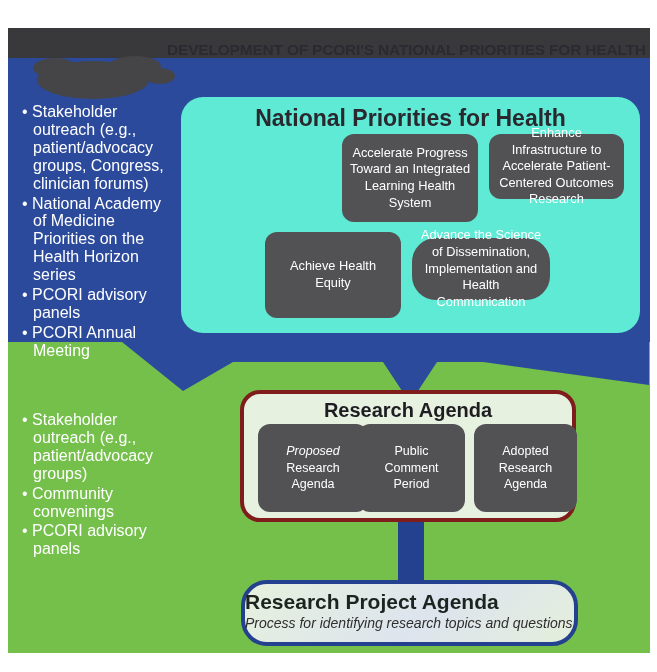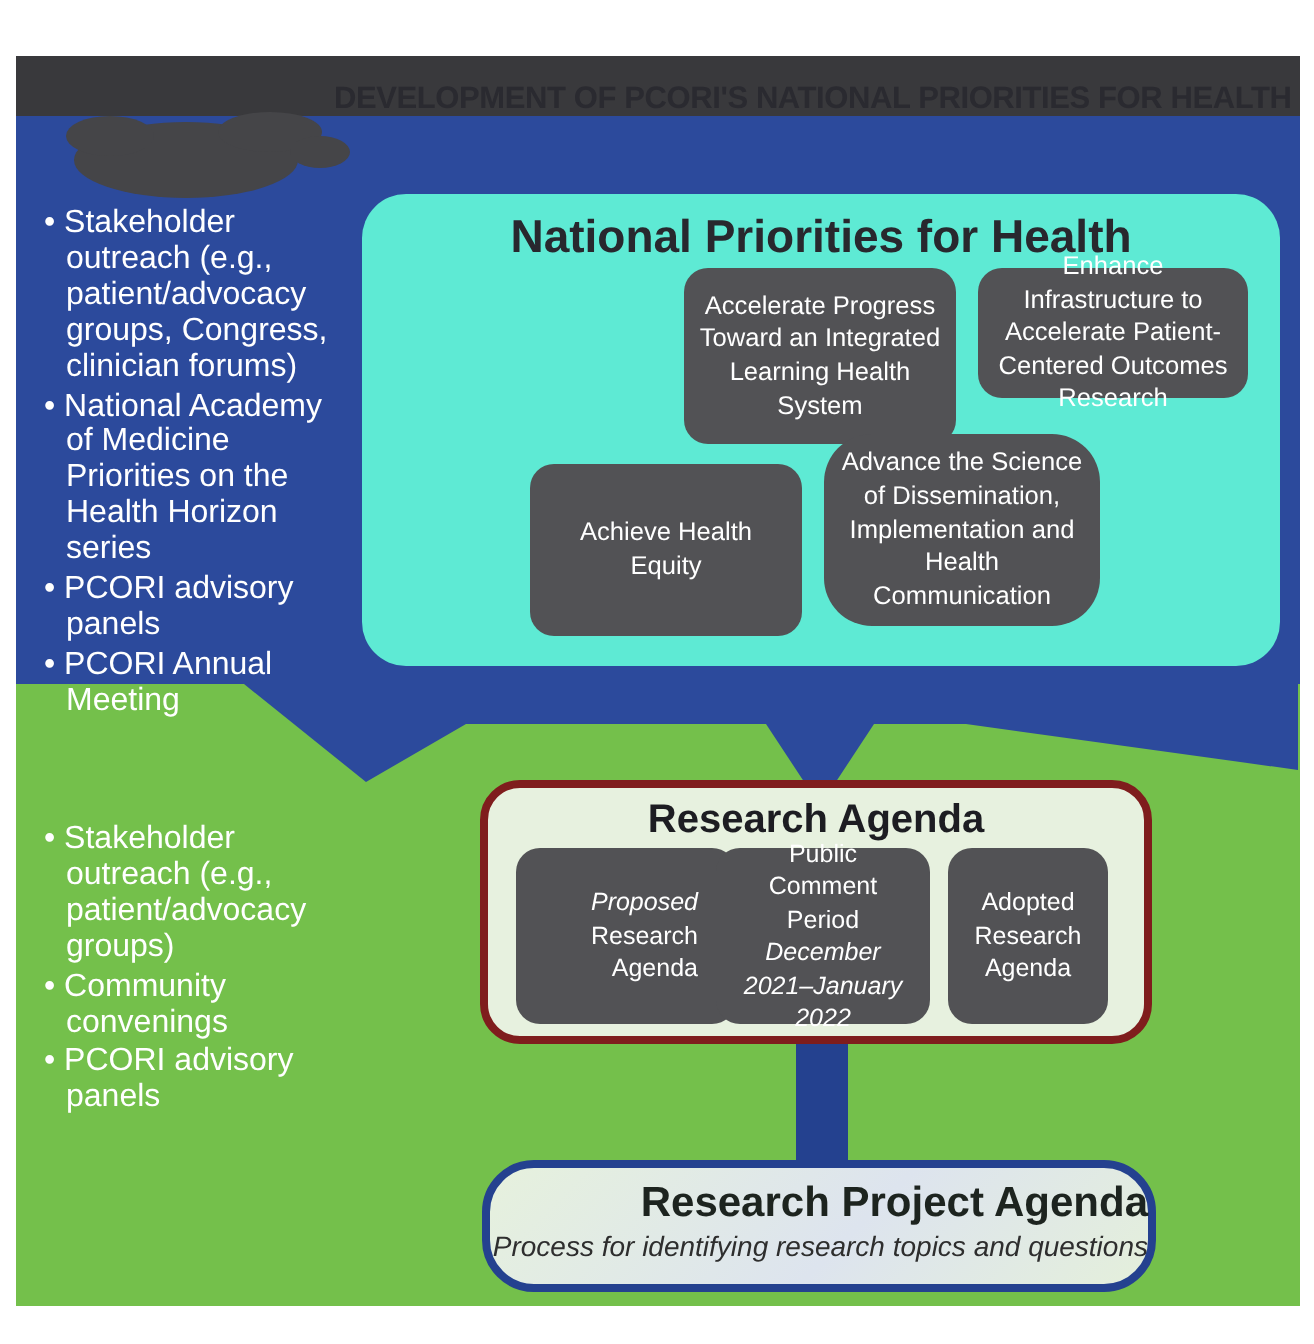--- a/index.html
+++ b/index.html
@@ -25,39 +25,39 @@
             background:#5eead4;border-radius:22px;}
   .np-title{position:absolute;left:0;top:8px;width:100%;text-align:center;margin:0;
             font-size:23px;font-weight:700;color:#28282e;}
   .darkbox{position:absolute;background:#525255;border-radius:12px;color:#ffffff;
            display:flex;align-items:center;justify-content:center;text-align:center;
            padding:6px;box-sizing:border-box;font-size:12.8px;line-height:1.3;}
   .np1{left:12px;top:37px;width:136px;height:88px;}
   .np2{left:161px;top:37px;width:136px;height:88px;}
   .np3{left:308px;top:37px;width:135px;height:65px;}
   .np4{left:84px;top:135px;width:136px;height:86px;}
-  .np5{left:231px;top:120px;width:138px;height:96px;border-radius:24px;}
+  .np5{left:231px;top:141px;width:138px;height:62px;border-radius:24px;}
 
   
   .ra-panel{position:absolute;left:240px;top:390px;width:336px;height:132px;box-sizing:border-box;
             background:#e7f1df;border:4px solid #7f1d1d;border-radius:20px;}
   .ra-title{position:absolute;left:0;top:5px;width:100%;text-align:center;margin:0;
             font-size:20px;font-weight:700;color:#1d1d22;}
   .ra-box{font-size:12.5px;line-height:1.32;}
-  .ra1{left:14px;top:30px;width:110px;height:88px;text-align:right;}
+  .ra1{left:14px;top:30px;width:110px;height:88px;}
   .ra2{left:114px;top:30px;width:107px;height:88px;}
-  .ra3{left:230px;top:30px;width:80px;height:88px;align-items:center;}
+  .ra3{left:230px;top:30px;width:103px;height:88px;align-items:center;}
   .narrow{display:block;max-width:72px;margin:0 auto;}
   .wide{display:block;}
   .it{font-style:italic;}
 
   
   .rpa-panel{position:absolute;left:241px;top:580px;width:337px;height:66px;box-sizing:border-box;
              background:linear-gradient(135deg,#e6f1dd 0%,#dde4ee 55%,#e4efdb 100%);
-             border:4px solid #24418f;border-radius:26px;text-align:right;}
+             border:4px solid #24418f;border-radius:26px;text-align:left;}
   .rpa-title{margin:6px 0 0 0;font-size:21px;font-weight:700;color:#1d241f;}
   .rpa-sub{margin:1px 0 0 0;font-size:14px;color:#2e2e2e;}
 </style>
 </head>
 <body>
 
 <div class="stage">
 
   <svg class="bg" viewBox="0 0 657 672" xmlns="http://www.w3.org/2000/svg">
 
@@ -114,21 +114,20 @@
     <h2 class="ra-title">Research Agenda</h2>
     <div class="darkbox ra-box ra1">
       <span>
         <span class="it wide">Proposed</span>
         <span class="narrow">Research Agenda</span>
       </span>
     </div>
     <div class="darkbox ra-box ra2">
       <span>
         <span class="narrow">Public Comment Period</span>
-        <span class="it wide">December 2021–January 2022</span>
       </span>
     </div>
     <div class="darkbox ra-box ra3">
       <span class="narrow">Adopted Research Agenda</span>
     </div>
   </section>
 
   <section class="rpa-panel">
     <h2 class="rpa-title">Research Project Agenda</h2>
     <p class="rpa-sub it">Process for identifying research topics and questions</p>

